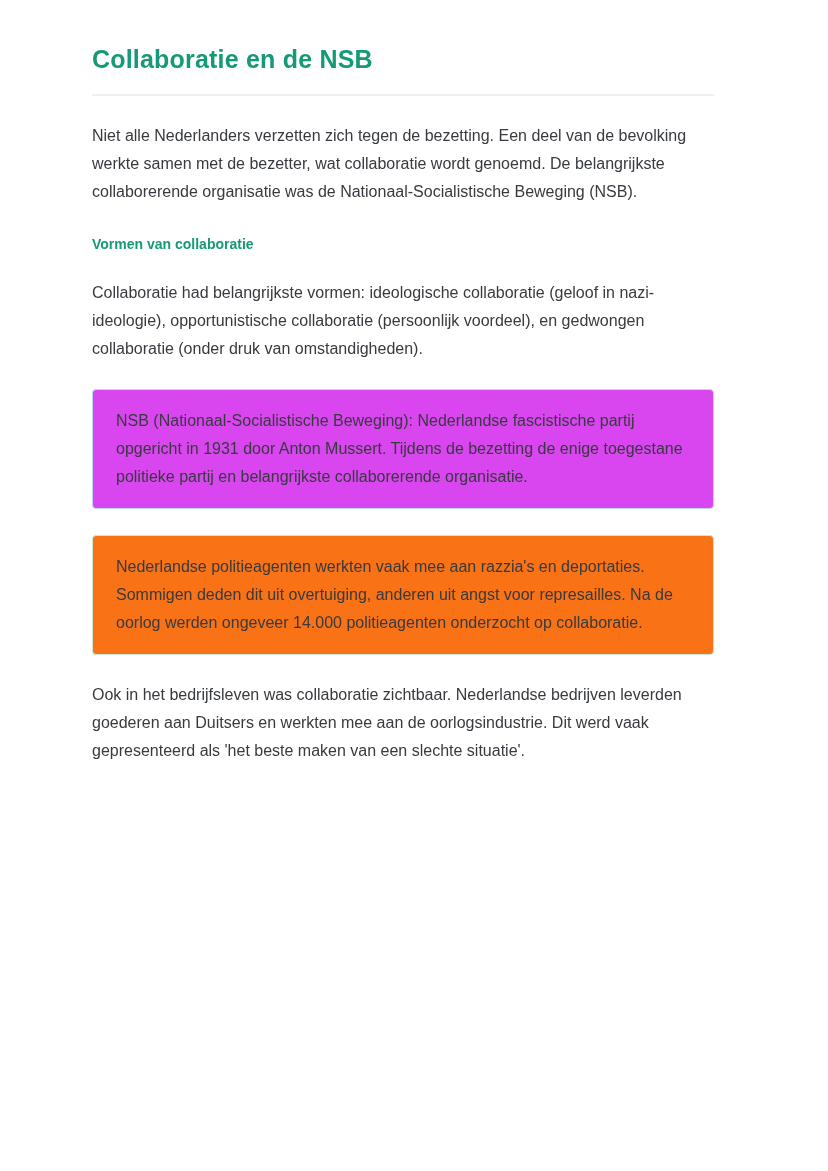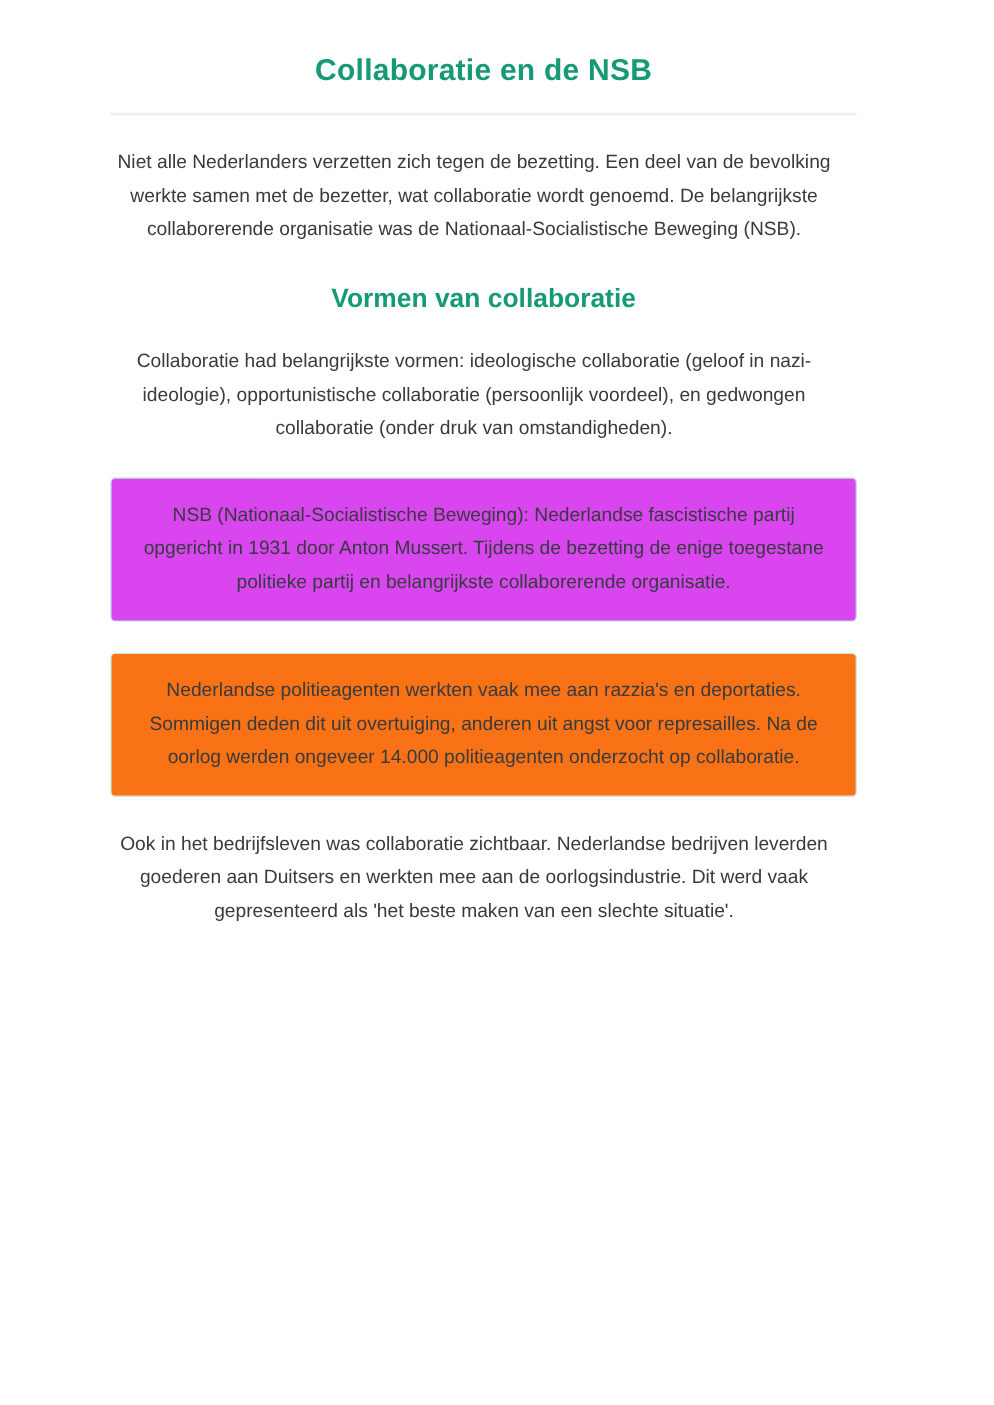--- a/index.html
+++ b/index.html
@@ -10,21 +10,20 @@
     }
     body {
       width: 828px;
       min-height: 1171px;
       font-family: "Liberation Sans", "DejaVu Sans", sans-serif;
       color: #373a3e;
     }
     .page {
       padding: 44px 92px 60px 92px;
       width: 806px;
-      text-align: center;
     }
     h1.doc-title {
       color: #169976;
       font-size: 25px;
       line-height: 1.2;
       font-weight: 700;
       margin: 0 0 20px 0;
       letter-spacing: 0.2px;
     }
     hr.divider {
@@ -32,21 +31,21 @@
       border-top: 2px solid #efefef;
       margin: 0;
     }
     p.body-text {
       font-size: 16px;
       line-height: 28px;
       margin: 26px 16px 0 0;
     }
     h2.section-heading {
       color: #169976;
-      font-size: 22px;
+      font-size: 14px;
       line-height: 1.2;
       font-weight: 700;
       margin: 30px 0 0 0;
     }
     .callout {
       margin: 26px 0 0 0;
       padding: 17px 23px;
       border-radius: 4px;
       border: 1px solid transparent;
       font-size: 16px;

